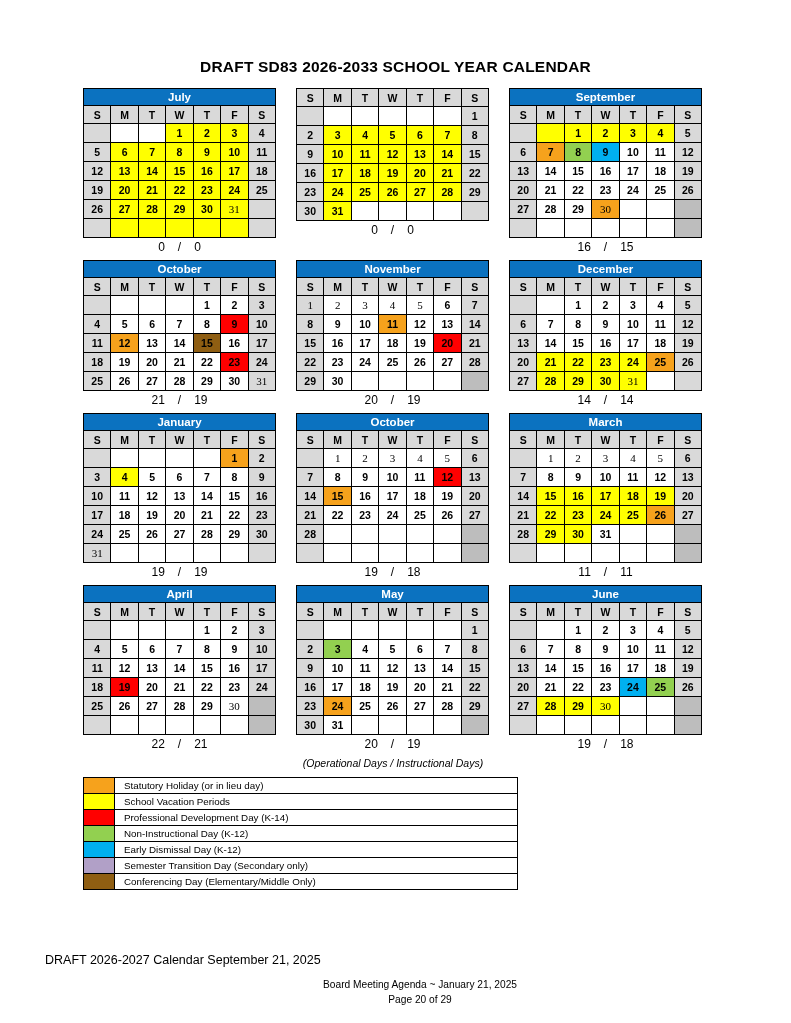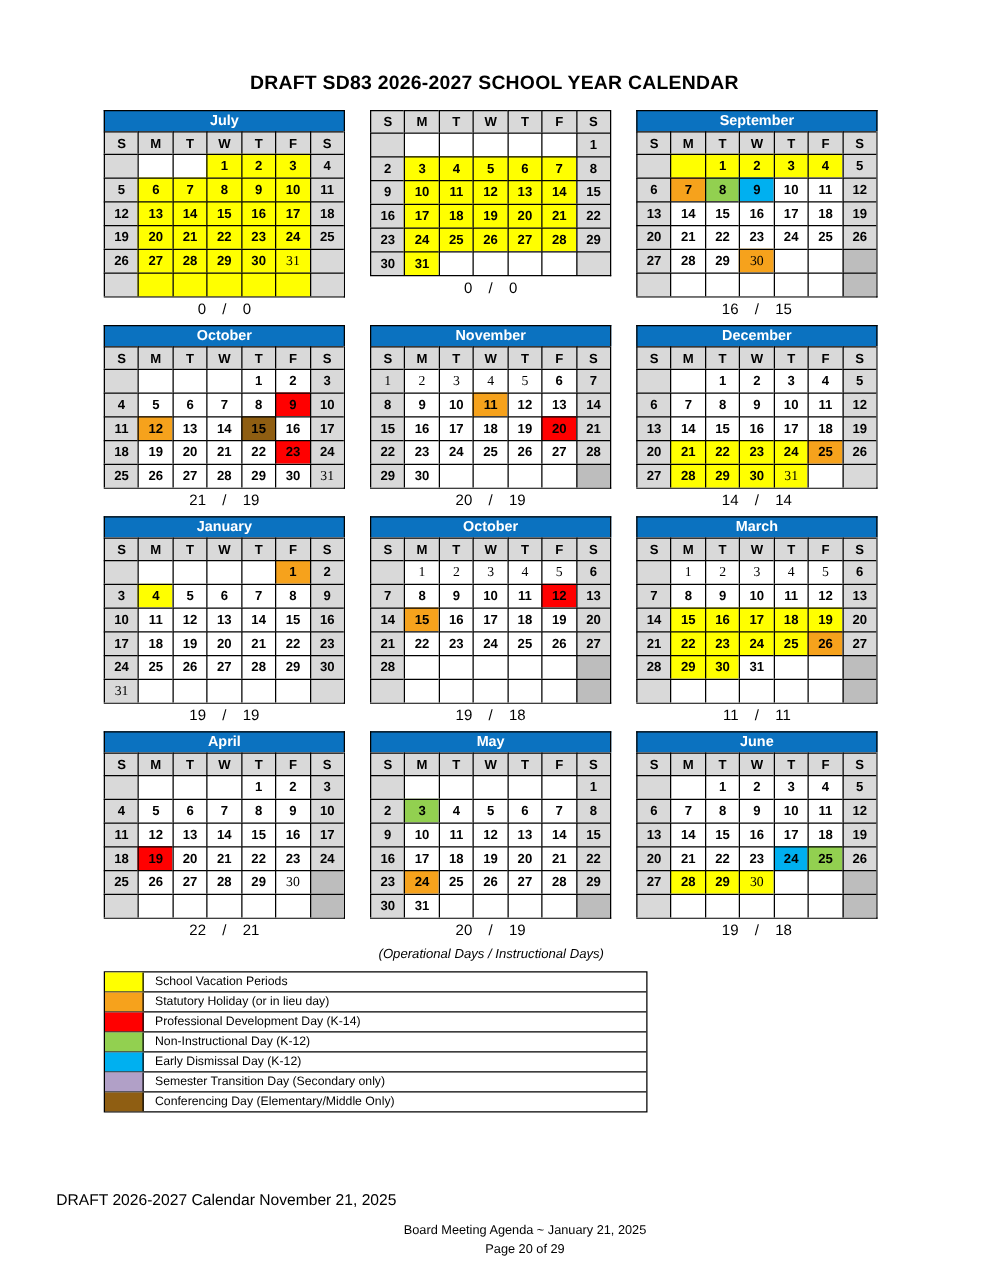--- a/index.html
+++ b/index.html
@@ -42,21 +42,21 @@
   .legend-row:last-child{border-bottom:none;}
   .legend-swatch{width:30px;flex:0 0 30px;border-right:1px solid #000;}
   .legend-label{flex:1;font-size:9.8px;line-height:15px;padding-left:9px;}
   .footer-draft{position:absolute;left:45px;top:953px;font-size:12.5px;}
   .footer-board{position:absolute;left:100px;width:640px;top:979px;text-align:center;font-size:10.2px;}
   .footer-page{position:absolute;left:100px;width:640px;top:994px;text-align:center;font-size:10.2px;}
 </style>
 </head>
 <body>
 
-<div class="page-title">DRAFT SD83 2026-2027 SCHOOL YEAR CALENDAR</div>
+<div class="page-title">DRAFT SD83 2026-2033 SCHOOL YEAR CALENDAR</div>
 
 <div id="calendar">
     <div class="months-row">
       <div class="month">
         <div class="month-header" style="background: rgb(11, 114, 192);">July</div>
         <div class="month-grid">
           <div class="cell dow" style="background: rgb(217, 217, 217);">S</div>
           <div class="cell dow" style="background: rgb(217, 217, 217);">M</div>
           <div class="cell dow" style="background: rgb(217, 217, 217);">T</div>
           <div class="cell dow" style="background: rgb(217, 217, 217);">W</div>
@@ -742,26 +742,26 @@
         <div class="count">
           <span>19</span>
           <span>/</span>
           <span>18</span>
         </div>
       </div>
     </div>
     <div class="counts-note">(Operational Days / Instructional Days)</div>
     <div id="legend">
       <div class="legend-row">
+        <div class="legend-swatch" style="background: rgb(246, 162, 28);"></div>
+        <div class="legend-label">Statutory Holiday (or in lieu day)</div>
+      </div>
+      <div class="legend-row">
         <div class="legend-swatch" style="background: rgb(255, 255, 0);"></div>
         <div class="legend-label">School Vacation Periods</div>
-      </div>
-      <div class="legend-row">
-        <div class="legend-swatch" style="background: rgb(246, 162, 28);"></div>
-        <div class="legend-label">Statutory Holiday (or in lieu day)</div>
       </div>
       <div class="legend-row">
         <div class="legend-swatch" style="background: rgb(255, 0, 0);"></div>
         <div class="legend-label">Professional Development Day (K-14)</div>
       </div>
       <div class="legend-row">
         <div class="legend-swatch" style="background: rgb(146, 208, 80);"></div>
         <div class="legend-label">Non-Instructional Day (K-12)</div>
       </div>
       <div class="legend-row">
@@ -772,15 +772,15 @@
         <div class="legend-swatch" style="background: rgb(177, 160, 199);"></div>
         <div class="legend-label">Semester Transition Day (Secondary only)</div>
       </div>
       <div class="legend-row">
         <div class="legend-swatch" style="background: rgb(143, 94, 18);"></div>
         <div class="legend-label">Conferencing Day (Elementary/Middle Only)</div>
       </div>
     </div>
   </div>
 
-<div class="footer-draft">DRAFT 2026-2027 Calendar November 21, 2025</div>
+<div class="footer-draft">DRAFT 2026-2027 Calendar September 21, 2025</div>
 <div class="footer-board">Board Meeting Agenda ~ January 21, 2025</div>
 <div class="footer-page">Page 20 of 29</div>
 
 </body></html>

